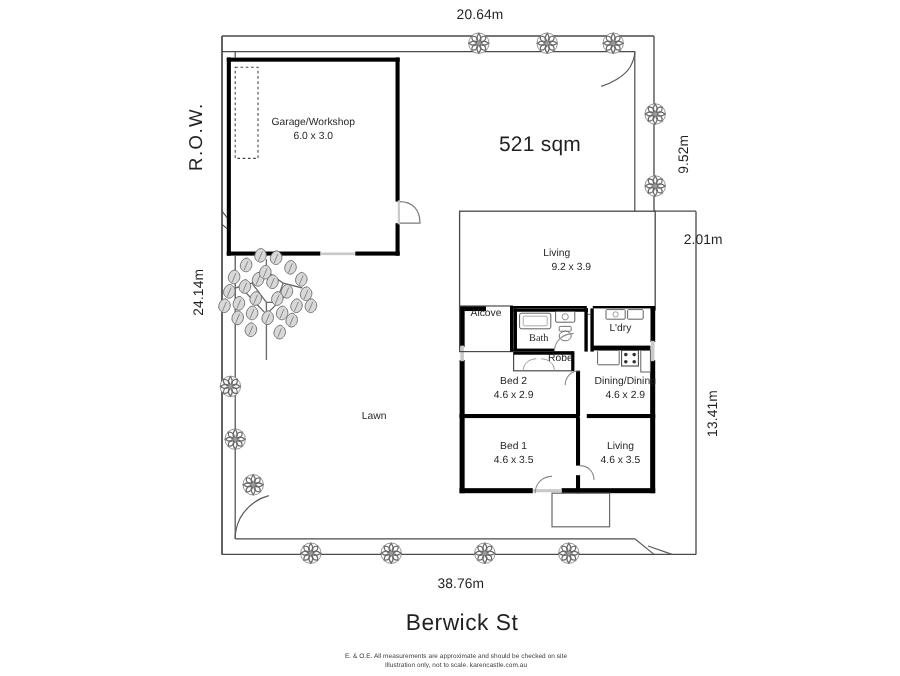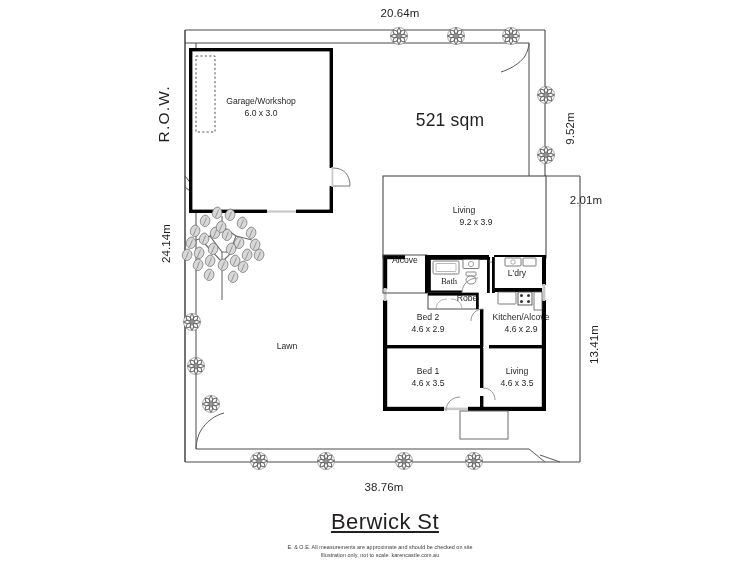--- a/index.html
+++ b/index.html
@@ -4,21 +4,21 @@
 <style>
   html,body{margin:0;padding:0;background:#ffffff;}
   body{width:750px;height:563px;position:relative;overflow:hidden;
        font-family:"Liberation Sans","DejaVu Sans",sans-serif;color:#231f20;}
   #stage{position:absolute;left:0;top:0;width:595px;height:563px;}
   .lbl{position:absolute;white-space:nowrap;line-height:1.15;text-align:center;}
   .rot{transform-origin:50% 50%;}
   .dim{font-size:11.5px;letter-spacing:.1px;}
   .room{font-size:8.6px;}
   .big{font-size:17.5px;font-weight:400;letter-spacing:.2px;}
-  .street{font-size:22px;letter-spacing:.4px;text-decoration:underline;}
+  .street{font-size:19px;letter-spacing:.4px;}
   .tiny{font-size:5.4px;color:#3a3a3a;letter-spacing:.05px;line-height:1.5;text-align:center;}
   .row-lbl{font-size:15.5px;letter-spacing:1.2px;font-weight:400;}
   svg{position:absolute;left:0;top:0;}
 </style>
 </head>
 <body>
 
 <div id="stage">
 
   <svg width="750" height="563" viewBox="0 0 750 563">
@@ -261,37 +261,37 @@
 
   <div class="lbl dim" style="left:334px;top:481px;width:100px;">38.76m</div>
 
   <div class="lbl row-lbl rot" style="left:114px;top:105px;width:100px;transform:rotate(-90deg);">R.O.W.</div>
 
   <div class="lbl big" style="left:390px;top:110px;width:120px;">521 sqm</div>
 
   <div class="lbl room" style="left:201px;top:97px;width:120px;">Garage/Workshop</div>
   <div class="lbl room" style="left:201px;top:109px;width:120px;">6.0 x 3.0</div>
 
-  <div class="lbl room" style="left:252px;top:342px;width:70px;">Lawn</div>
+  <div class="lbl room" style="left:252px;top:342px;width:70px;text-align:right;">Lawn</div>
 
   <div class="lbl room" style="left:424px;top:206px;width:80px;">Living</div>
   <div class="lbl room" style="left:436px;top:218px;width:80px;">9.2 x 3.9</div>
 
   <div class="lbl room" style="left:375px;top:256px;width:60px;">Alcove</div>
 
   <div class="lbl room" style="left:427px;top:277px;width:44px;font-family:Liberation Serif, serif;">Bath</div>
 
   <div class="lbl room" style="left:492px;top:269px;width:50px;">L'dry</div>
 
   <div class="lbl room" style="left:443px;top:294px;width:48px;">Robe</div>
 
   <div class="lbl room" style="left:393px;top:313px;width:70px;">Bed 2</div>
   <div class="lbl room" style="left:393px;top:325px;width:70px;">4.6 x 2.9</div>
 
-  <div class="lbl room" style="left:476px;top:313px;width:90px;">Kitchen/Alcove</div>
+  <div class="lbl room" style="left:476px;top:313px;width:90px;">Dining/Dining</div>
   <div class="lbl room" style="left:476px;top:325px;width:90px;">4.6 x 2.9</div>
 
   <div class="lbl room" style="left:393px;top:367px;width:70px;">Bed 1</div>
   <div class="lbl room" style="left:393px;top:379px;width:70px;">4.6 x 3.5</div>
 
   <div class="lbl room" style="left:482px;top:367px;width:70px;">Living</div>
   <div class="lbl room" style="left:482px;top:379px;width:70px;">4.6 x 3.5</div>
 
   <div class="lbl street" style="left:325px;top:509px;width:120px;">Berwick St</div>
 

